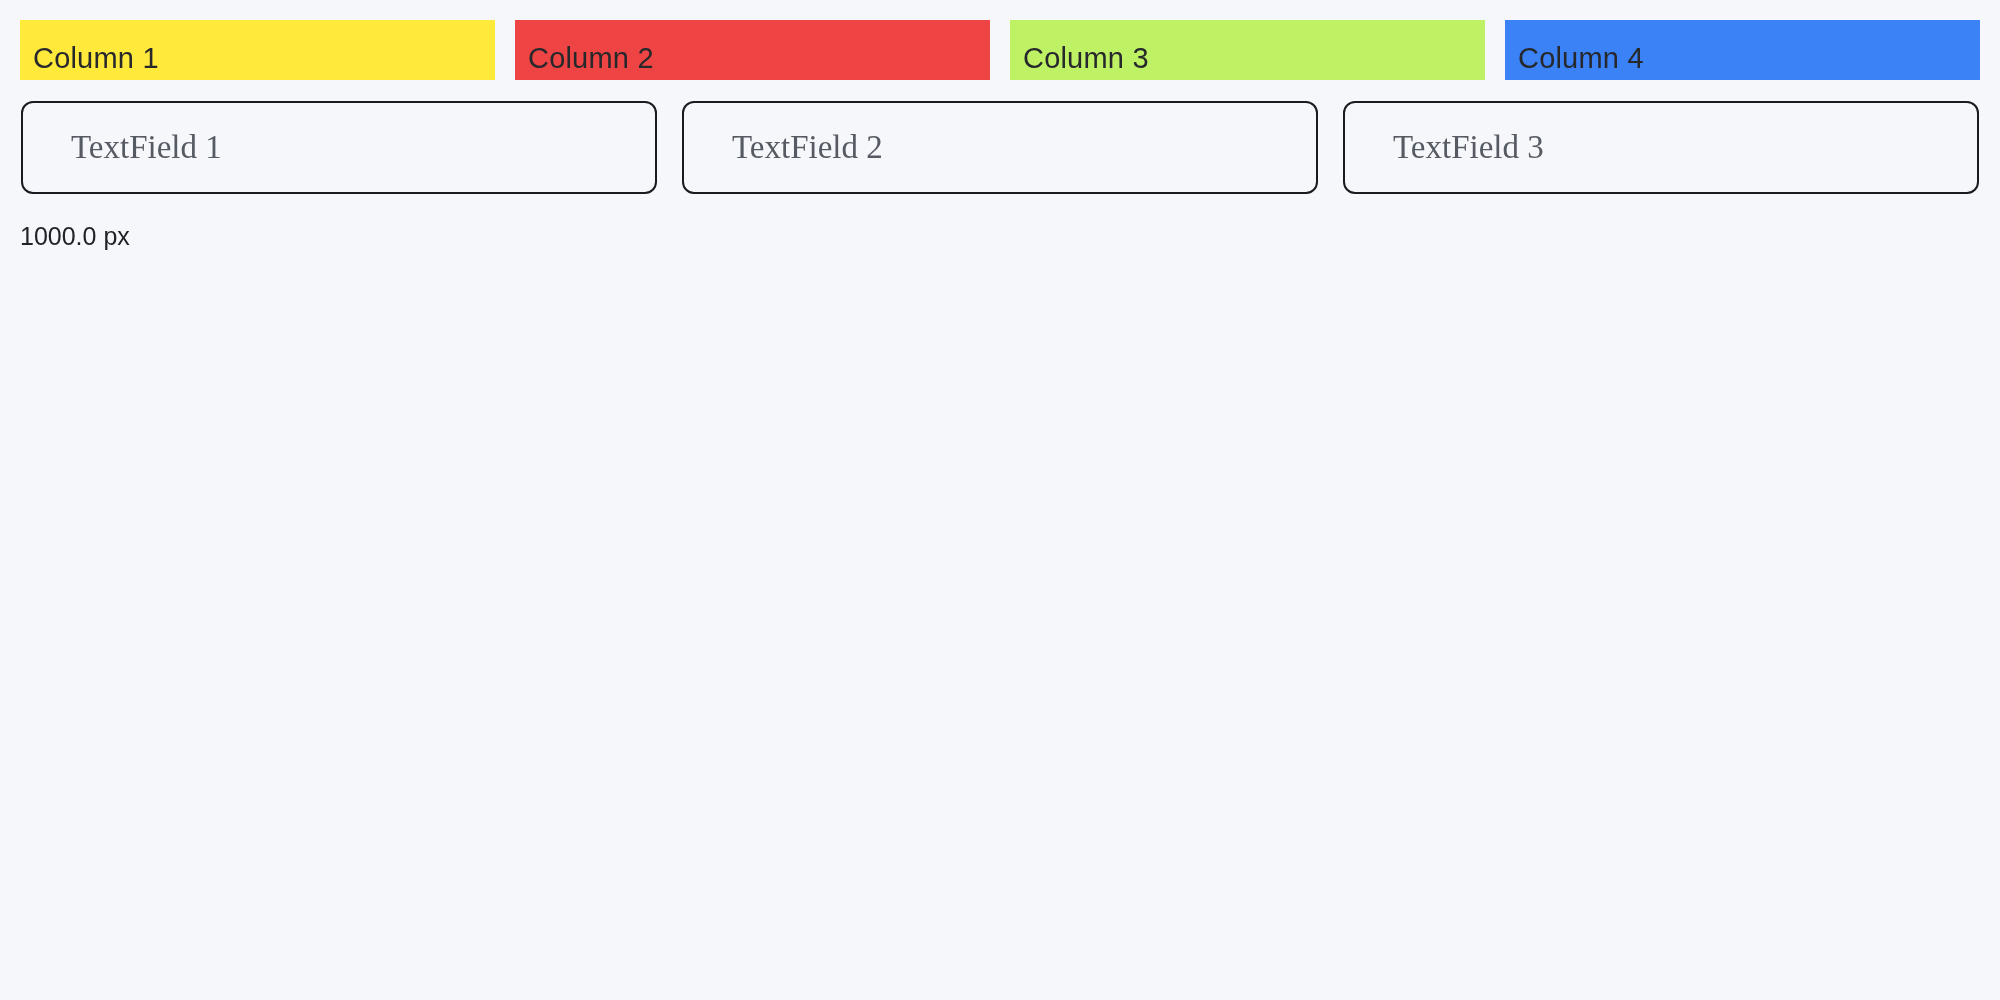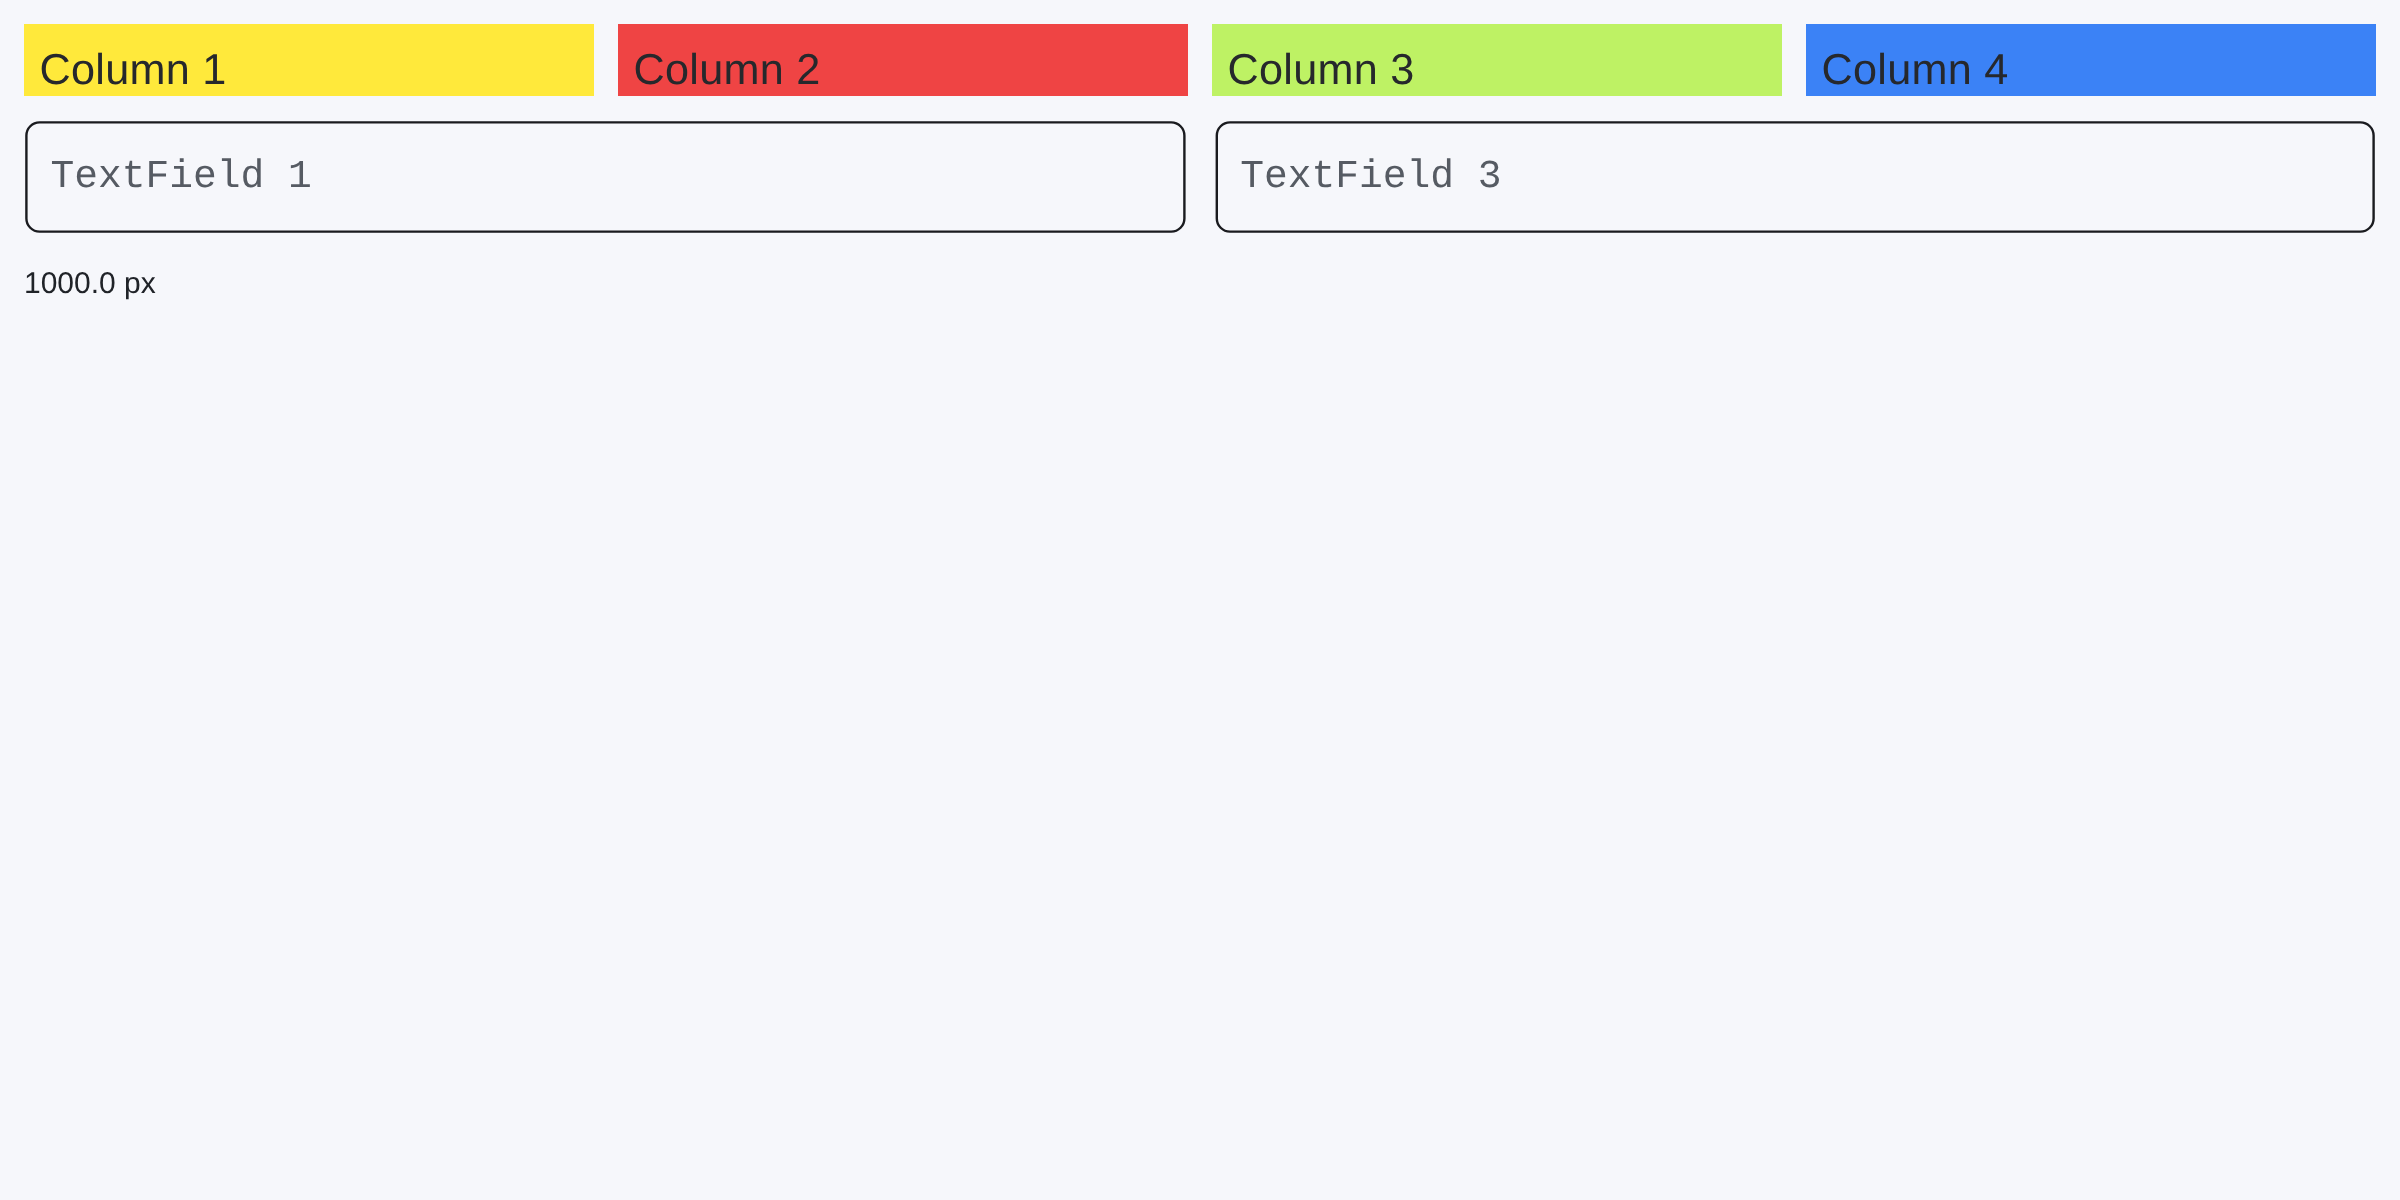--- a/index.html
+++ b/index.html
@@ -17,40 +17,40 @@
     padding: 20px 20px 0 20px;
   }
   .column-header {
     flex: 1;
     height: 60px;
     display: flex;
     align-items: center;
     padding-left: 13px;
   }
   .column-header .label {
-    font-size: 36px;
+    font-size: 29px;
     color: #26282c;
     letter-spacing: 0.2px;
     margin-top: 16px;
   }
 
   .textfields-row {
     display: flex;
     gap: 25px;
     padding: 0 21px;
     margin-top: 21px;
   }
   .textfield {
     flex: 1;
     height: 93px;
     border: 2.5px solid #1a1b1f;
     border-radius: 12px;
     background: transparent;
-    padding-left: 19px;
-    font-family: Liberation Mono, monospace;
+    padding-left: 48px;
+    font-family: Liberation Serif, serif;
     font-size: 33px;
     color: #ef4444;
     outline: none;
   }
   .textfield::placeholder {
     color: #565b63;
     opacity: 1;
   }
 
   .width-label {
@@ -72,16 +72,17 @@
   <div class="column-header" style="background-color: #bef264;">
     <span class="label">Column 3</span>
   </div>
   <div class="column-header" style="background-color: #3b82f6;">
     <span class="label">Column 4</span>
   </div>
 </div>
 
 <div class="textfields-row">
   <input type="text" class="textfield" placeholder="TextField 1" style="">
+  <input type="text" class="textfield" placeholder="TextField 2" style="">
   <input type="text" class="textfield" placeholder="TextField 3" style="">
 </div>
 
 <div class="width-label">1000.0 px</div>
 
 </body></html>

